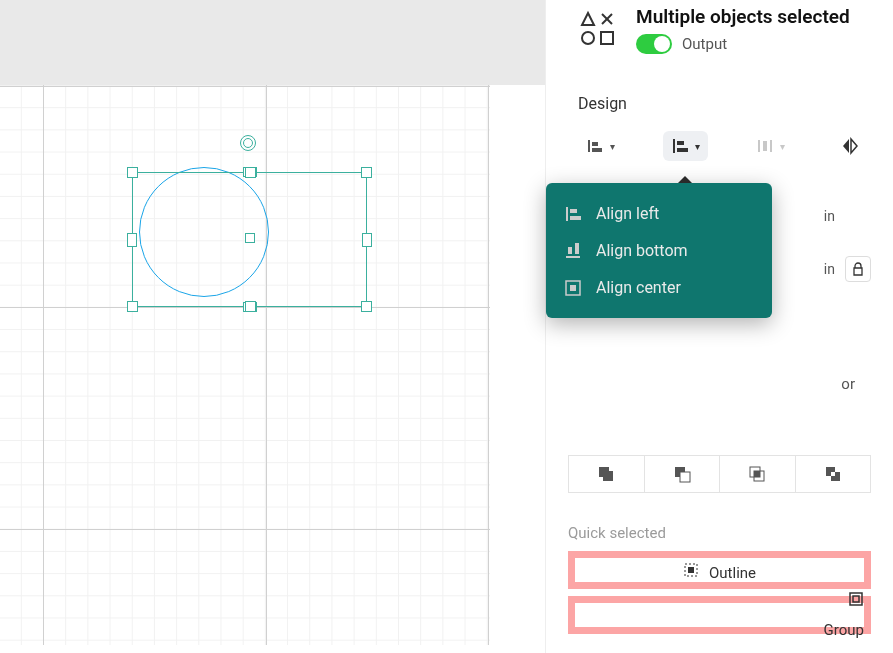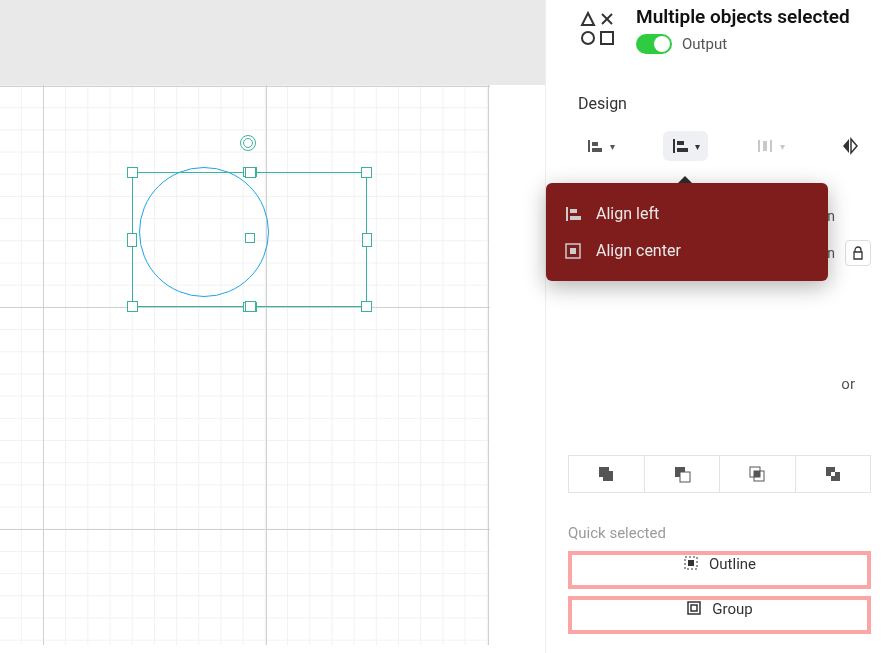--- a/index.html
+++ b/index.html
@@ -128,22 +128,22 @@
   }
   .dd-btn.active{ background:#eef0f3; color:#333;}
   .dd-btn.disabled{ color:#c8c8c8; cursor:default;}
   .chev{ font-size:10px; color:inherit;}
   .icon18{ width:18px;height:18px; }
   .muted{ color:#c8c8c8; }
 
   .dropdown-menu{
     position:absolute;
     left:0px; top:183px;
-    width:282px;
-    background:#7f1d1d;
+    width:226px;
+    background:#0f766e;
     border-radius:6px;
     padding:12px 0;
     color:#eaeaea;
     box-shadow:0 6px 22px rgba(0,0,0,.3);
     z-index:50;
   }
   .dropdown-menu::before{
     content:"";
     position:absolute;
     left:132px; top:-7px;
@@ -155,21 +155,21 @@
     display:flex; align-items:center; gap:14px;
     padding:9px 18px;
     font-size:16px;
     cursor:pointer;
   }
   .menu-icon{ width:18px;height:18px; flex-shrink:0; display:flex; }
 
   .unit-stack{
     position:absolute;
     right:22px; top:208px;
-    display:flex; flex-direction:column; gap:16px;
+    display:flex; flex-direction:column; gap:32px;
     color:#555; font-size:14px;
   }
   .unit-row{ display:flex; align-items:center; gap:10px; }
   .lock-box{
     width:26px;height:26px;border:1px solid #ddd;border-radius:4px;
     display:flex;align-items:center;justify-content:center;color:#555;font-size:13px;
   }
   .unit-placeholder{ width:26px; }
 
   .strip-text{ position:absolute; right:38px; top:375px; font-size:15px;color:#555;}
@@ -184,26 +184,26 @@
     border-right:1px solid #e3e3e3; cursor:pointer; color:#555;
   }
   .button-strip .cell:last-child{border-right:none;}
 
   .qa-title{
     position:absolute; left:22px; top:524px;
     font-size:15px; color:#9b9b9b;
   }
   .qa-btn{
     position:absolute; left:22px; right:22px;
-    height:38px; border:4px solid #fca5a5;
-    display:flex;align-items:flex-start;justify-content:center;gap:10px;
+    height:38px; border:7px solid #fca5a5;
+    display:flex;align-items:flex-end;justify-content:center;gap:10px;
     cursor:pointer; color:#333; font-size:15px;
   }
   .qa-btn.first{ top:551px; }
-  .qa-btn.second{ top:596px; }
+  .qa-btn.second{ top:596px;flex-direction:column; }
 
 </style>
 </head>
 <body>
 
 <div class="canvas-area">
   <div class="grey-header"></div>
   <div class="artboard">
     <div class="grid"></div>
     <div class="major-v1"></div>
@@ -296,20 +296,30 @@
             <rect x="2" y="2" width="2" height="14" fill="#ccc"></rect>
             <rect x="6" y="4" width="7" height="4" fill="#ccc"></rect>
             <rect x="6" y="11" width="11" height="4" fill="#ccc"></rect>
           </svg>
       </span>
       <span>Align left</span>
     </div>
     <div class="menu-item">
       <span class="menu-icon">
         <svg viewBox="0 0 18 18" width="18" height="18">
+            <rect x="2" y="14" width="14" height="2" fill="#ccc"></rect>
+            <rect x="4" y="5" width="4" height="7" fill="#ccc"></rect>
+            <rect x="11" y="1" width="4" height="11" fill="#ccc"></rect>
+          </svg>
+      </span>
+      <span>Align bottom</span>
+    </div>
+    <div class="menu-item">
+      <span class="menu-icon">
+        <svg viewBox="0 0 18 18" width="18" height="18">
             <rect x="2" y="2" width="14" height="14" fill="none" stroke="#ccc" stroke-width="1.5"></rect>
             <rect x="6" y="6" width="6" height="6" fill="#ccc"></rect>
           </svg>
       </span>
       <span>Align center</span>
     </div>
   </div>
 
   <div class="unit-stack">
     <div class="unit-row">

